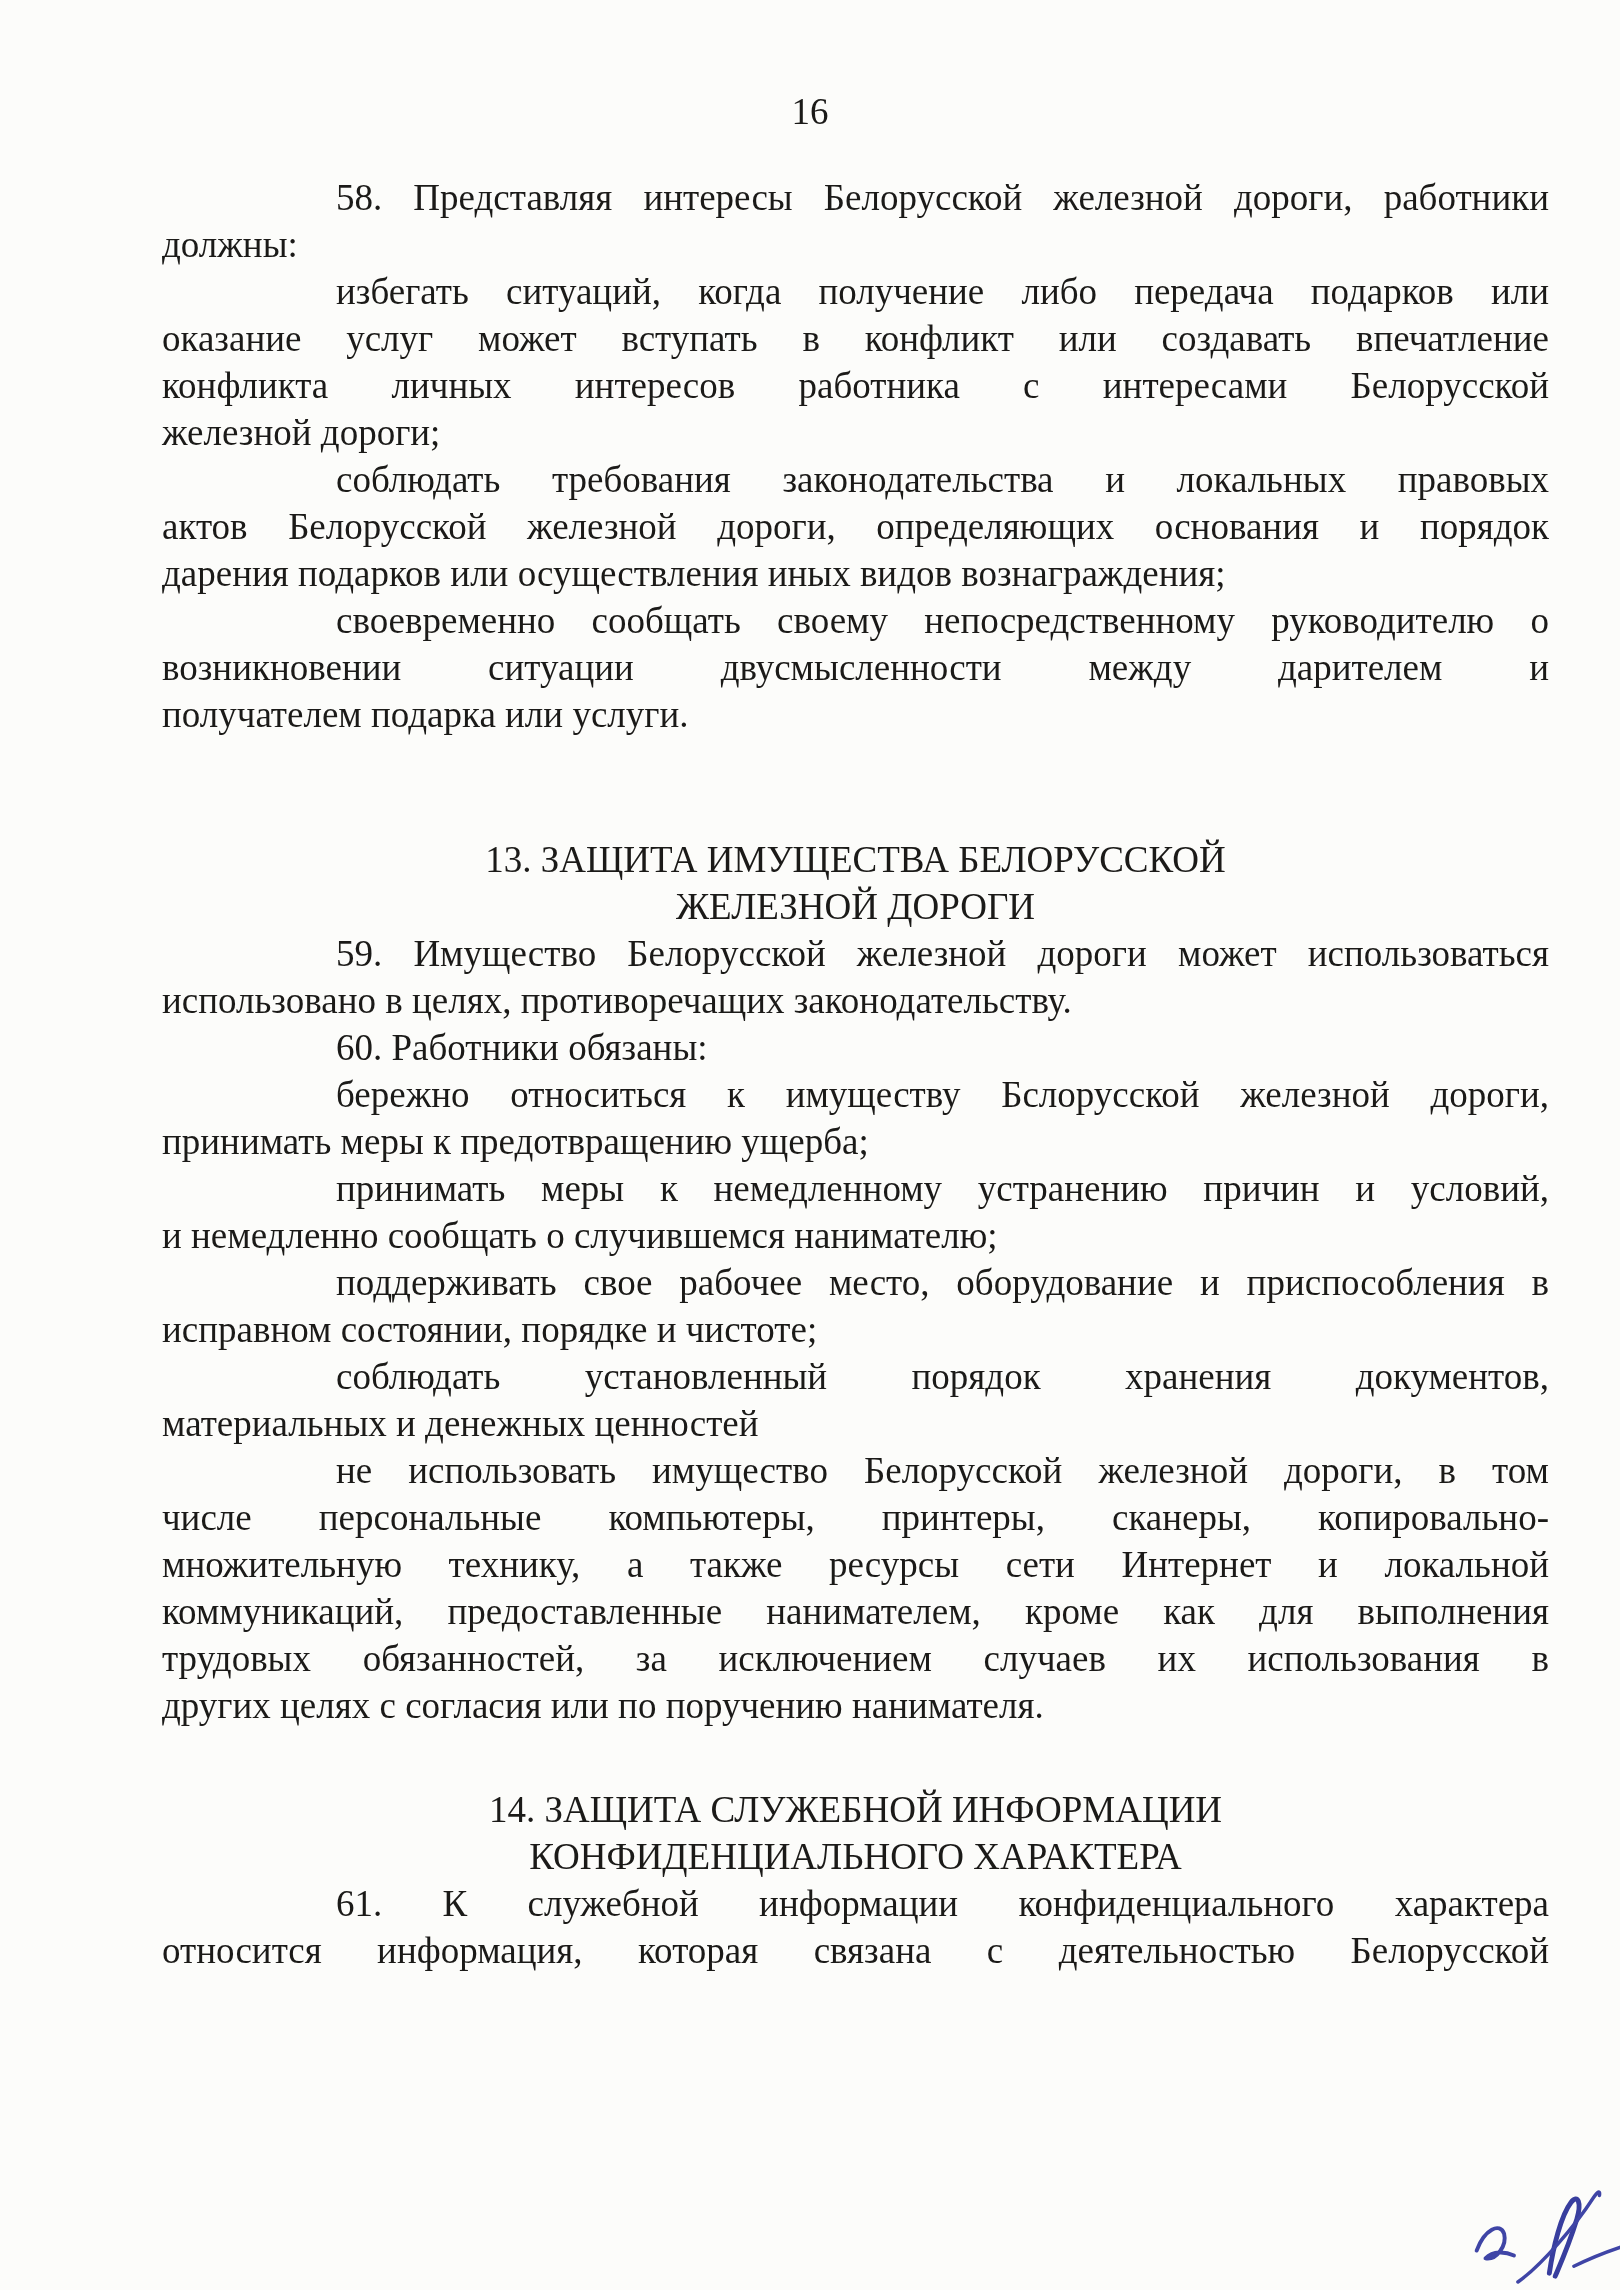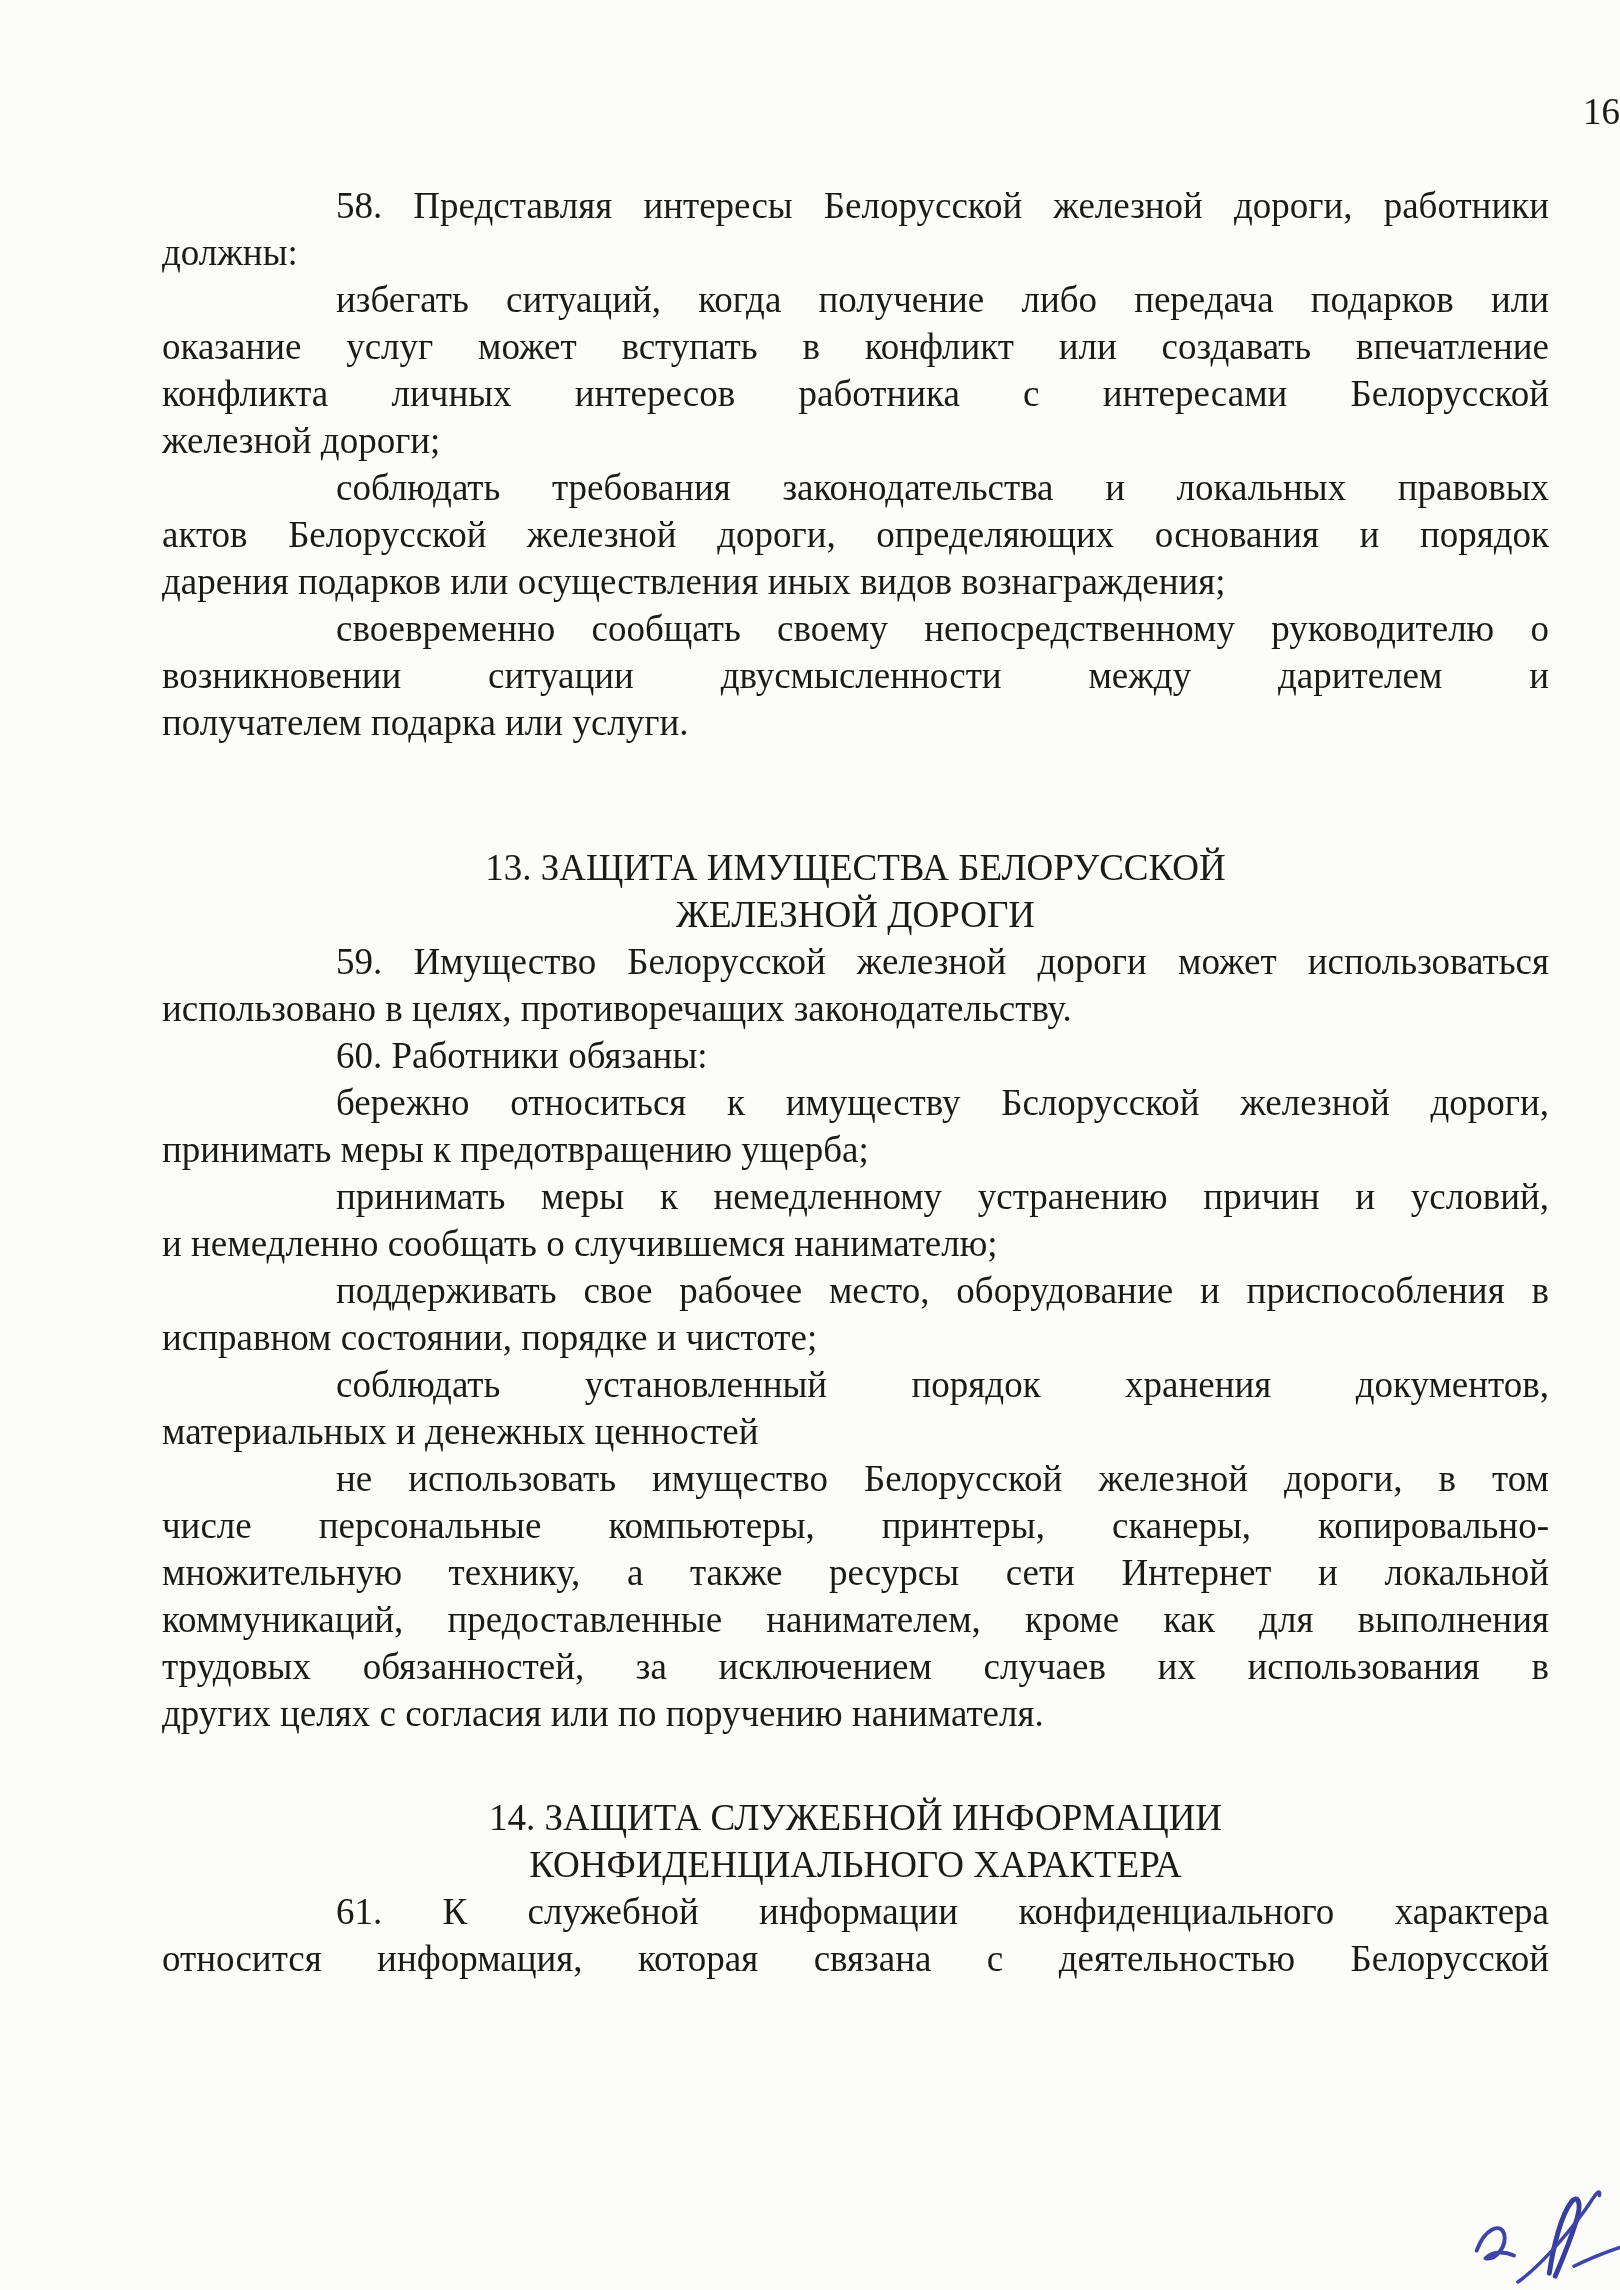--- a/index.html
+++ b/index.html
@@ -7,25 +7,25 @@
     position:relative;
     width:1620px;height:2291px;
     margin:0 auto;
     background:#fcfcfa;
     overflow:hidden;
     font-family:"Liberation Serif","DejaVu Serif",serif;
     color:#1b1a18;
   }
   .page-number{
     position:absolute;top:88px;left:0;width:1620px;
-    text-align:right;
+    text-align:center;
     font-size:37px;line-height:47px;
   }
   .content{
-    position:absolute;left:162px;top:182px;width:1387px;
+    position:absolute;left:162px;top:174px;width:1387px;
     font-size:37px;line-height:47px;
   }
   .line{
     text-align:justify;
     text-align-last:justify;
     white-space:normal;
   }
   .line.end{text-align-last:left;}
   .line.first{text-indent:174px;}
   .line.center{text-align:right;text-align-last:center;}

